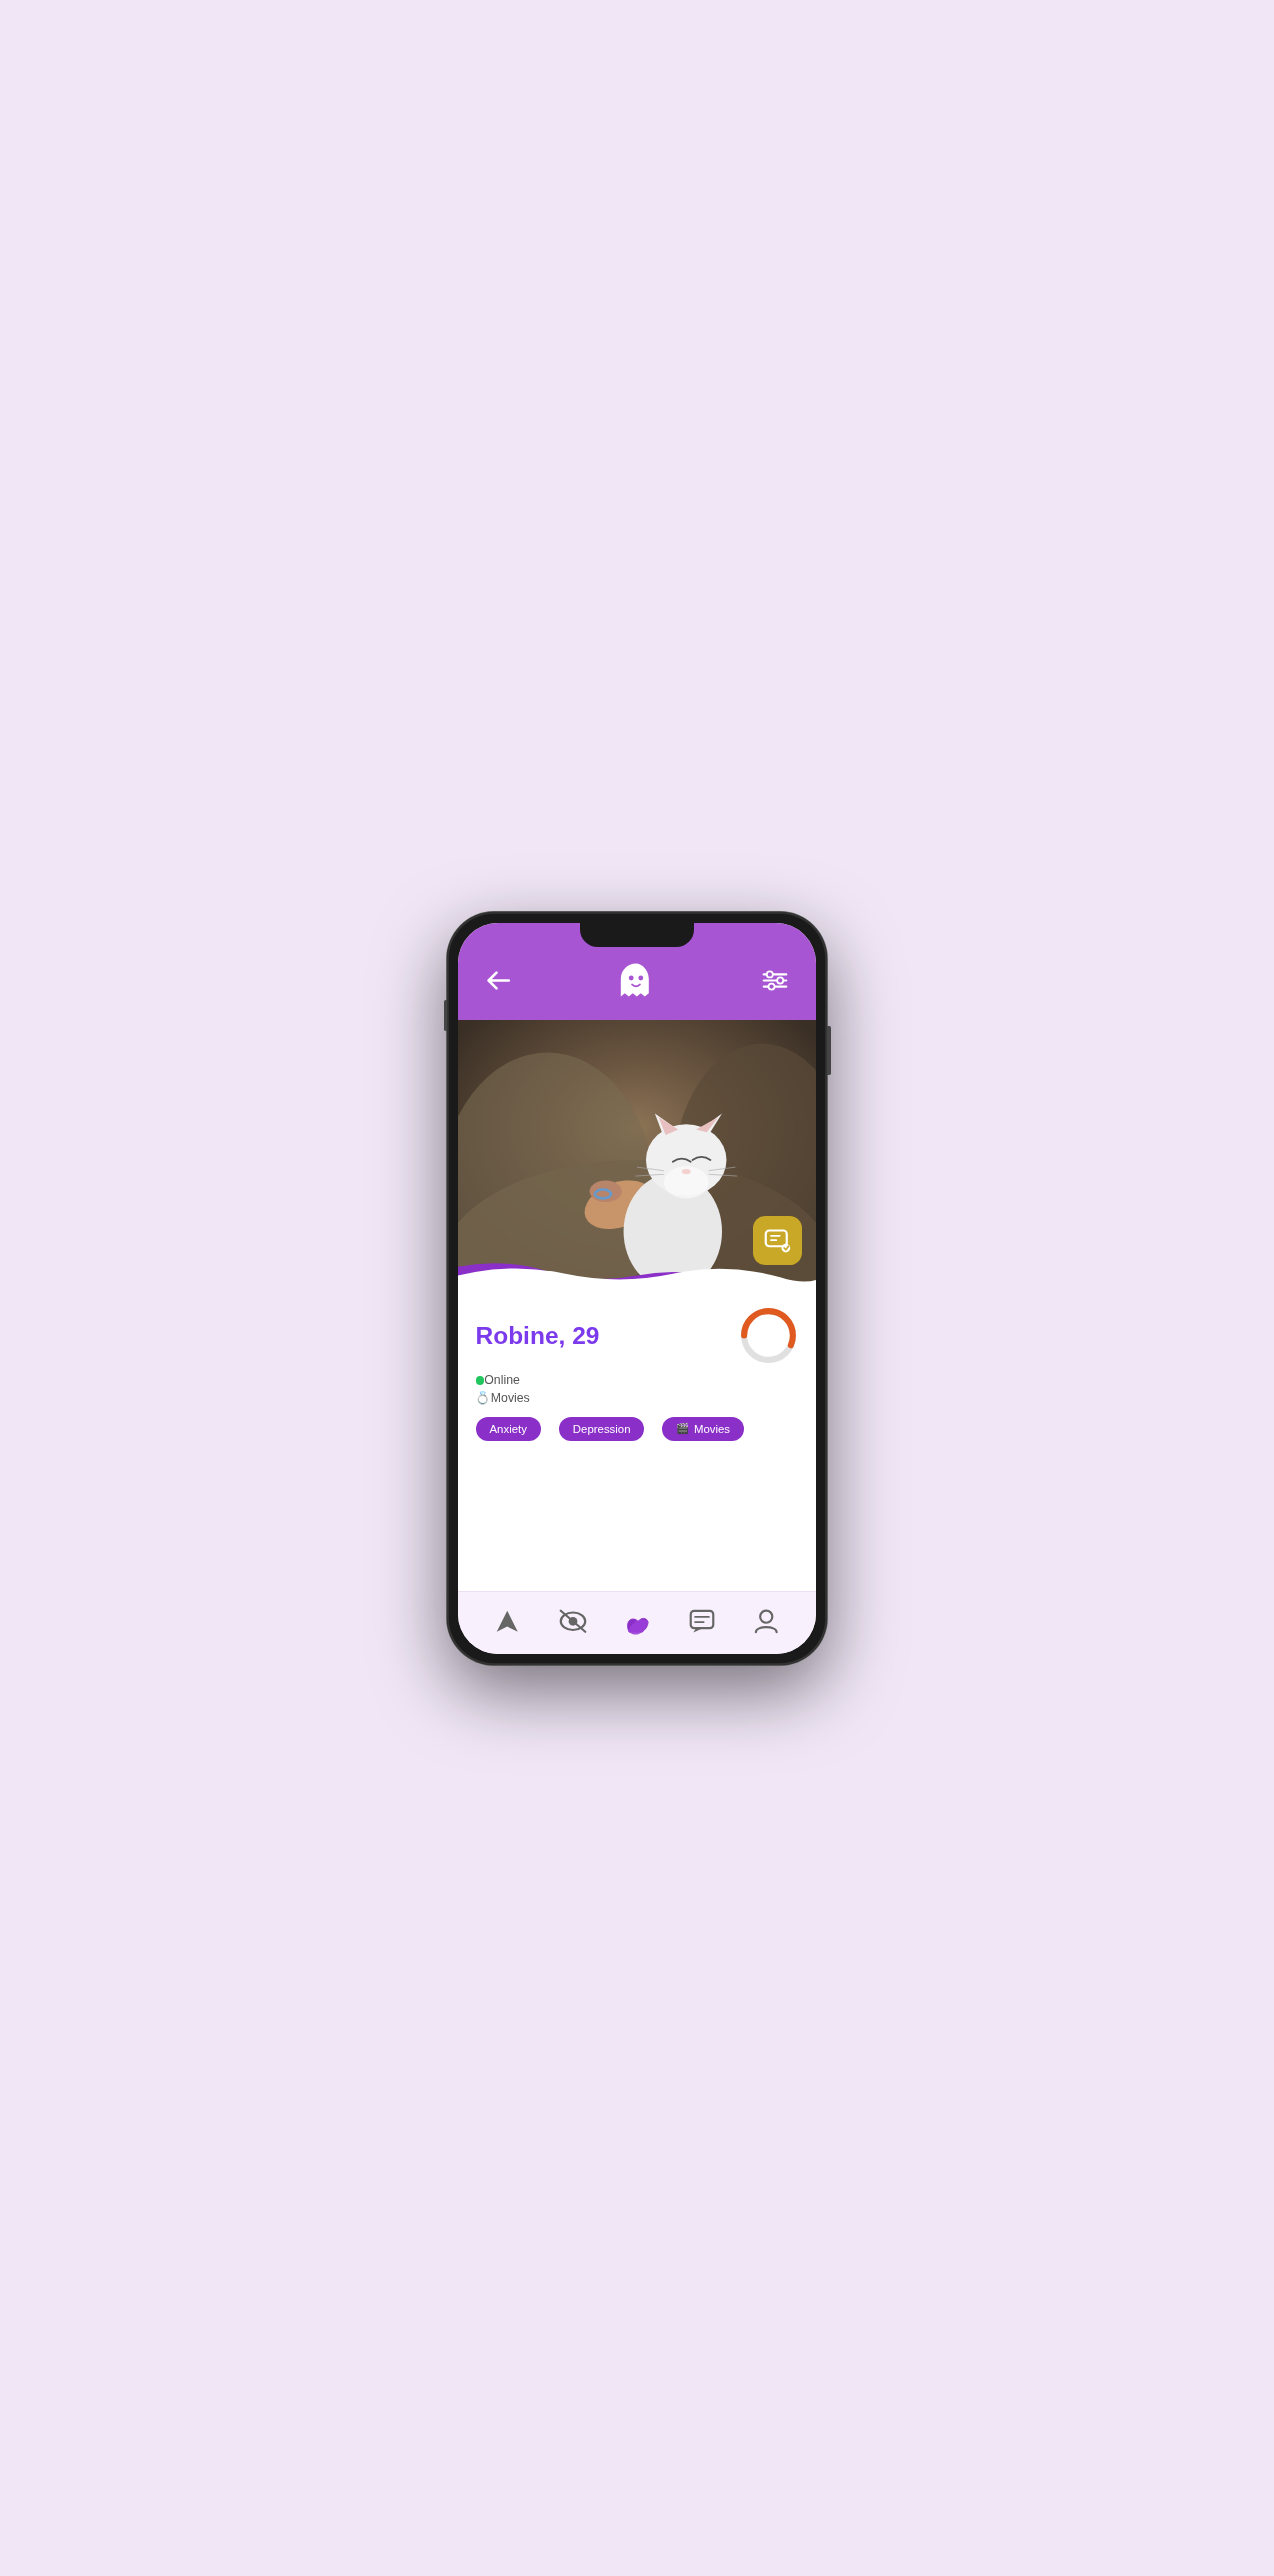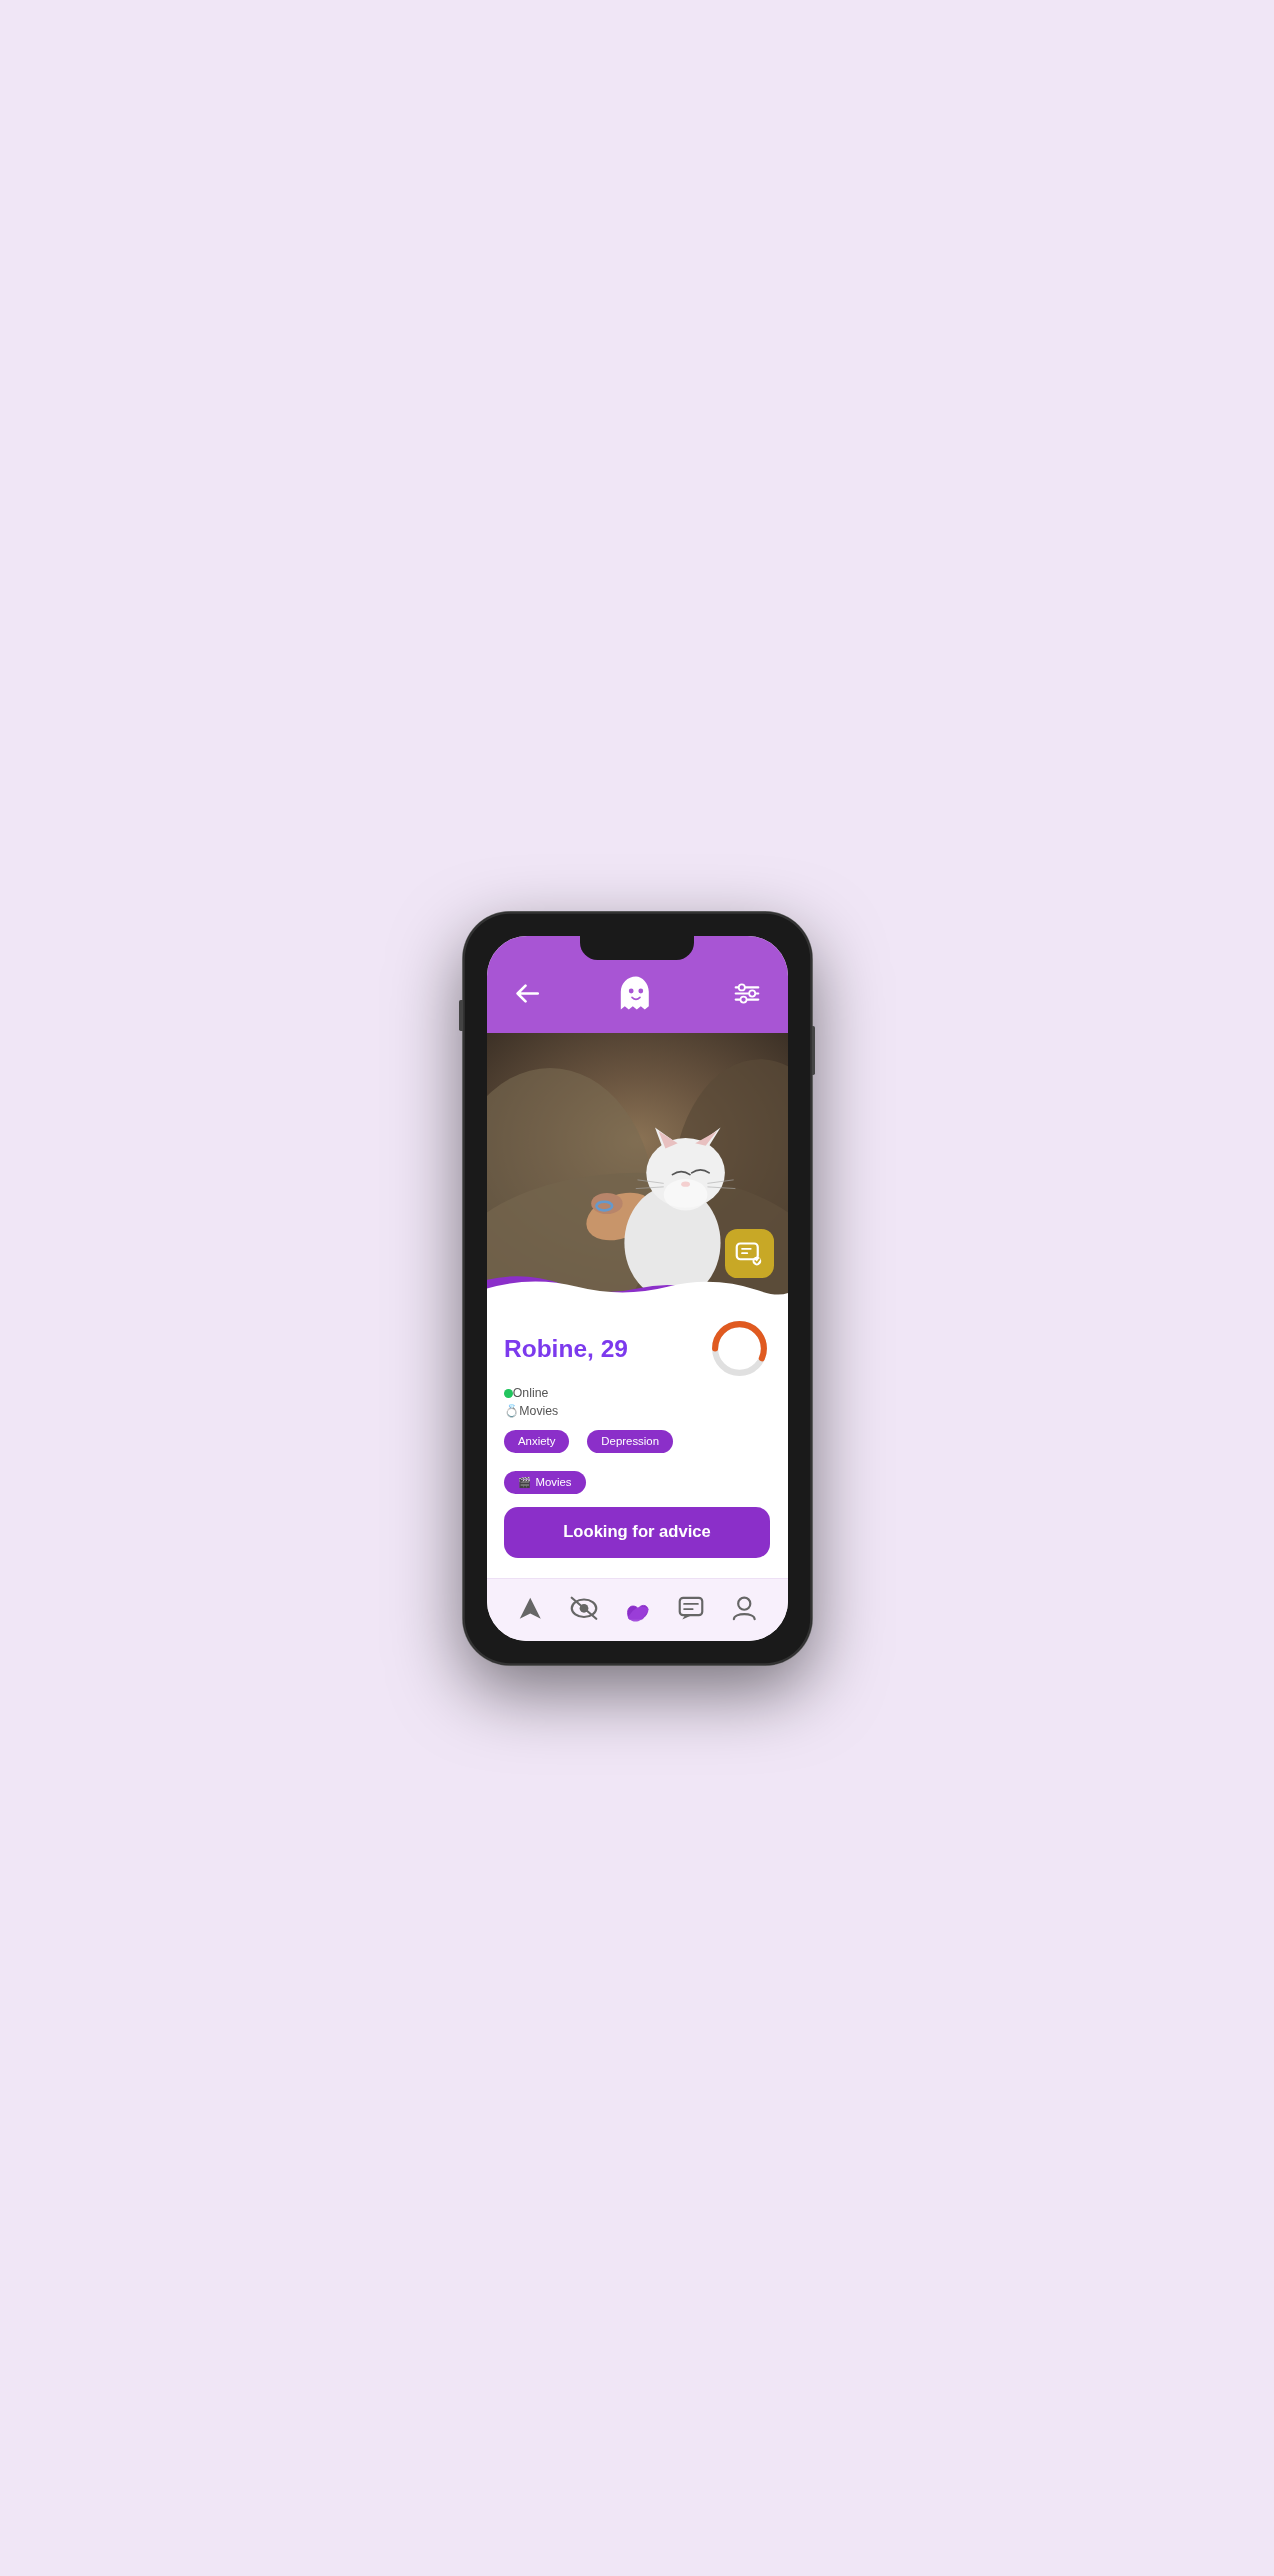--- a/index.html
+++ b/index.html
@@ -7,25 +7,25 @@
     body {
       background: #f0e6f6;
       display: flex;
       justify-content: center;
       align-items: center;
       min-height: 100vh;
       font-family: -apple-system, BlinkMacSystemFont, 'Segoe UI', sans-serif;
     }
 
     .phone-outer {
-      width: 349px;
+      width: 380px;
       height: 753px;
       background: #1a1a1a;
       border-radius: 47px;
-      padding: 24px;
+      padding: 11px;
       box-shadow:
         0 0 0 0.9px #555,
         0 26px 70px rgba(0,0,0,0.5),
         inset 0 0 0 1.8px #333;
       position: relative;
     }
 
     .phone-inner {
       width: 100%;
       height: 100%;
@@ -378,21 +378,20 @@
         </div>
         <div class="tag">
           <span>Depression</span>
         </div>
         <div class="tag">
           <span style="font-size:10.5px;">🎬</span>
           <span>Movies</span>
         </div>
       </div>
 
-      <button class="cta-button">Looking for advice</button>
 
       <div class="spacer"></div>
     </div>
 
     <div class="bottom-nav">
 
       <div class="nav-item">
         <svg width="24.5" height="24.5" viewBox="0 0 28 28" fill="none">
           <polygon points="14,2 26,26 14,20 2,26" fill="#666"></polygon>
         </svg>

